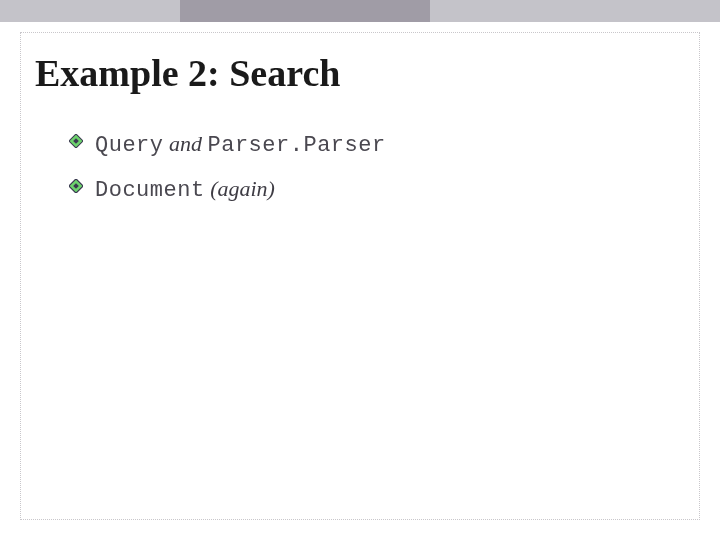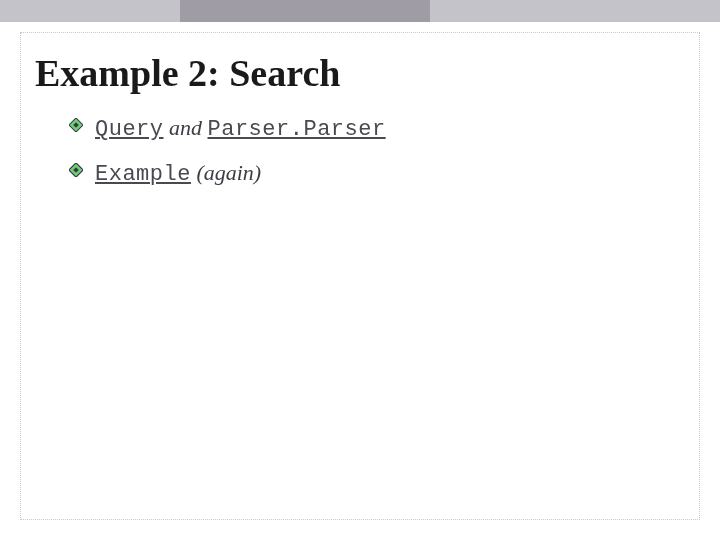--- a/index.html
+++ b/index.html
@@ -30,21 +30,21 @@
     
     background-image:
       radial-gradient(circle,#d8d6da 0.5px,transparent 0.5px);
     background-size:8px 8px;
     background-position:0 0;
   }
   .slide-title{
     font-family:"Comic Sans MS","Segoe Script",cursive;
     font-size:38px;
     color:#1a1a1a;
-    margin:0 0 16px 4px;
+    margin:0 0 32px 4px;
   }
   .bullets{
     margin:0 0 0 38px;
     padding:0;
     list-style:none;
   }
   .bullets li{
     position:relative;
     padding-left:26px;
     margin-bottom:10px;
@@ -56,21 +56,20 @@
     position:absolute;
     left:0;top:7px;
     width:14px;height:14px;
   }
   
   .diamond svg{display:block}
   .mono{
     font-family:"Courier New",monospace;
     letter-spacing:0.5px;
     color:#4a4850;
-    text-decoration:underline;
   }
   .norm{
     font-family:"Comic Sans MS","Segoe Script",cursive;
     color:#3e3c44;
     font-style:italic;
   }
 </style>
 </head>
 <body>
 
@@ -100,16 +99,16 @@
           </svg>
       </span>
     </li>
     <li>
       <span class="diamond">
         <svg viewBox="0 0 14 14">
             <rect x="2" y="2" width="10" height="10" transform="rotate(45 7 7)" fill="#6dd36d" stroke="#3a3850" stroke-width="1"></rect>
             <rect x="5" y="5" width="4" height="4" transform="rotate(45 7 7)" fill="#3a3850"></rect>
           </svg>
       </span>
-      <span><span class="mono">Example</span><span class="norm"> (again)</span></span>
+      <span><span class="mono">Document</span><span class="norm"> (again)</span></span>
     </li>
   </ul>
 </div>
 
 </body></html>

